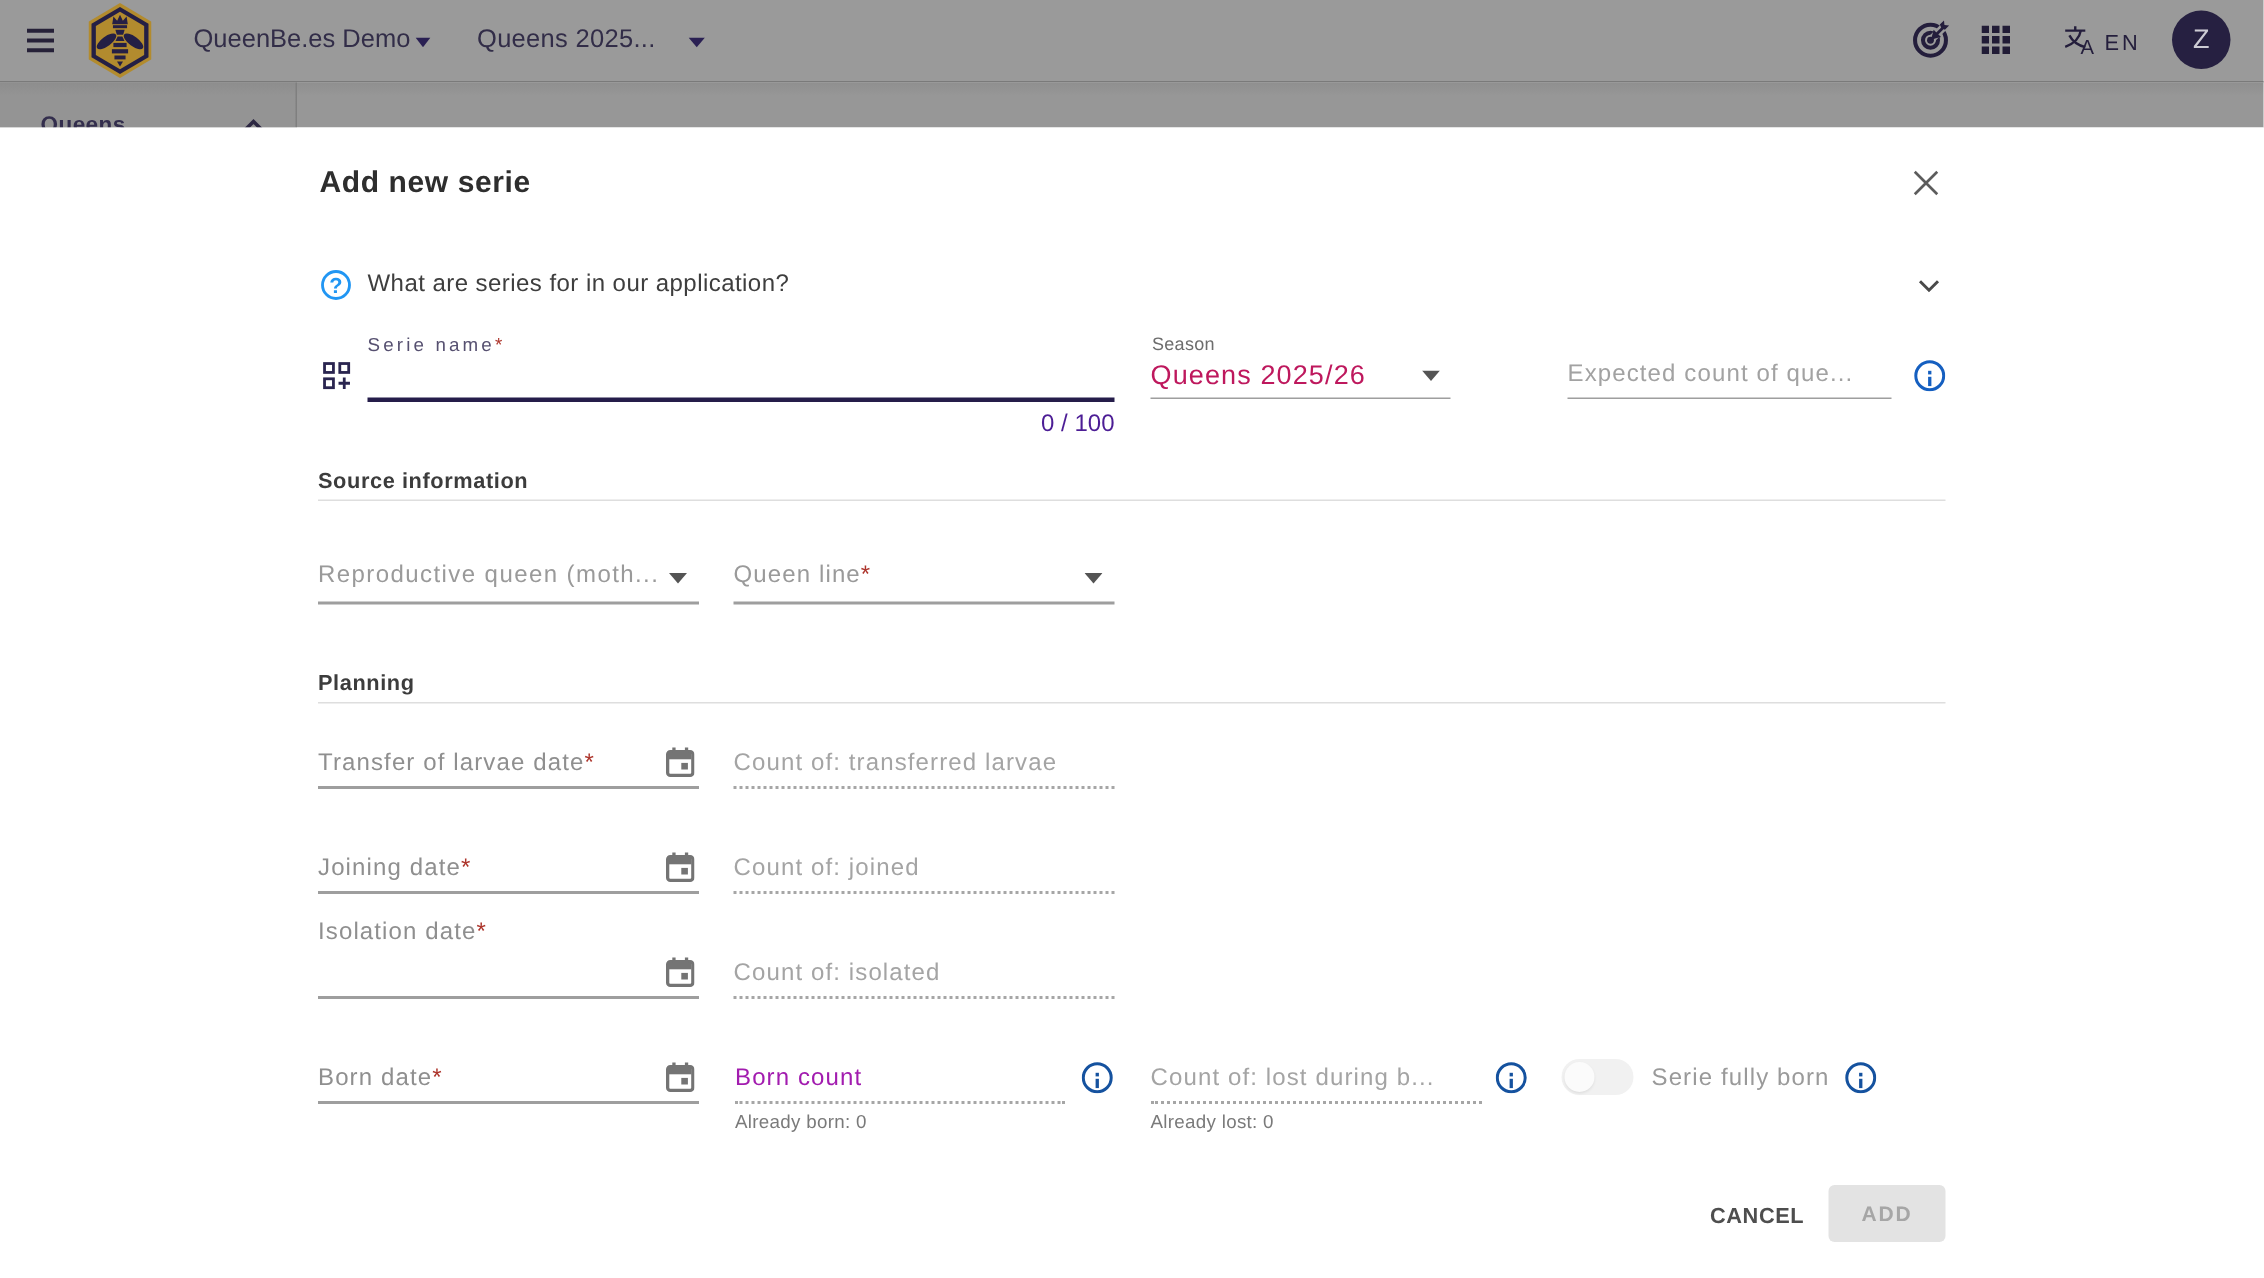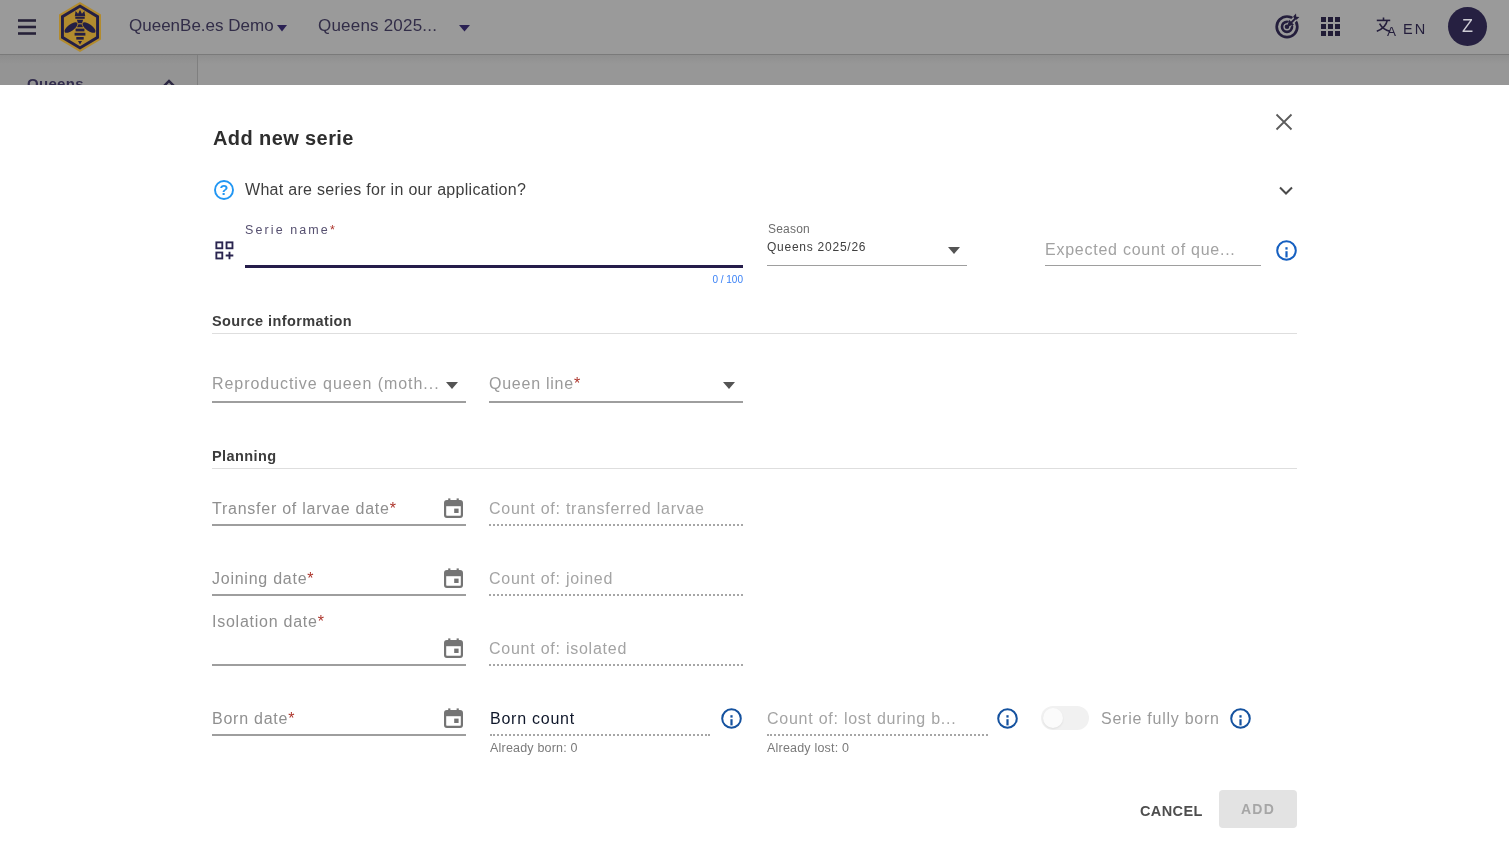--- a/index.html
+++ b/index.html
@@ -116,21 +116,21 @@
 <div id="strip"></div>
 <div id="sidebar">
   <span class="abs" style="left:27px; top:20px; font-size:15px; font-weight:bold; color:#332e4d; letter-spacing:.3px;">Queens</span>
   <svg class="abs" style="left:162px; top:24px;" width="14" height="9" viewBox="0 0 14 9">
       <path d="M1.5 7.5 L7 2 L12.5 7.5" fill="none" stroke="#2c2742" stroke-width="2.4"></path>
     </svg>
 </div>
 
 <div id="modal">
 
-  <div class="abs" style="left:213px; top:27px; font-size:20px; font-weight:bold; color:#2e2e2e; letter-spacing:.4px;margin-top:16px;">Add new serie</div>
+  <div class="abs" style="left:213px; top:27px; font-size:20px; font-weight:bold; color:#2e2e2e; letter-spacing:.4px;">Add new serie</div>
 
   <svg class="abs" style="left:1275px; top:28px;" width="18" height="18" viewBox="0 0 18 18">
     <path d="M1.5 1.5 L16.5 16.5 M16.5 1.5 L1.5 16.5" stroke="#5c5c5c" stroke-width="1.8"></path>
   </svg>
 
   <svg class="abs" style="left:214px; top:95px;" width="20" height="20" viewBox="0 0 20 20">
     <circle cx="10" cy="10" r="9" fill="none" stroke="#2196f3" stroke-width="1.9"></circle>
     <text x="10" y="15" text-anchor="middle" font-size="14.5" font-weight="bold" fill="#2196f3" font-family="Liberation Sans">?</text>
   </svg>
   <div class="abs" style="left:245px; top:97px; font-size:16px; color:#3e3e3e; letter-spacing:.3px;text-align:right;">What are series for in our application?</div>
@@ -141,24 +141,24 @@
   <svg class="abs" style="left:215px; top:156px;" width="19.5" height="19.5" viewBox="0 0 23 23">
     <g fill="none" stroke="#2a2550" stroke-width="2.2">
       <rect x="1.6" y="1.6" width="7" height="7"></rect>
       <rect x="13.6" y="1.6" width="7" height="7"></rect>
       <rect x="1.6" y="13.6" width="7" height="7"></rect>
     </g>
     <path d="M17.1 12.6 v9 M12.6 17.1 h9" stroke="#2a2550" stroke-width="2.2"></path>
   </svg>
   <div class="abs" style="left:245px; top:139px; font-size:12.5px; color:#565070; letter-spacing:2.1px;">Serie name<span class="red" style="letter-spacing:0;">*</span></div>
   <div class="solidline" style="left:245px; top:180px; width:498px; height:2.5px; background:#251d4a;"></div>
-  <div class="abs" style="left:643px; top:190px; width:100px; text-align:right; font-size:10px; color:#3b82f6;">0 / 100</div>
+  <div class="abs" style="left:643px; top:190px; width:100px; text-align:right; font-size:16px; color:#4c1d95;">0 / 100</div>
 
   <div class="abs lbl12" style="left:768px; top:137.5px;">Season</div>
-  <div class="abs" style="left:767px; top:156px; font-size:12px; color:#404040; letter-spacing:.75px;">Queens 2025/26</div>
+  <div class="abs" style="left:767px; top:156px; font-size:18px; color:#be185d; letter-spacing:.75px;">Queens 2025/26</div>
   <svg class="abs" style="left:948px; top:162px;" width="12" height="8" viewBox="0 0 12 8">
       <path d="M0 0 L12 0 L6 7 Z" fill="#545454"></path>
     </svg>
   <div class="thinline" style="left:767px; top:180px; width:200px;"></div>
 
   <div class="abs ph" style="left:1045px; top:157px; color:#a2a2a2;text-align:center;">Expected count of que...</div>
   <div class="thinline" style="left:1045px; top:180px; width:216px;"></div>
   <svg class="abs" style="left:1276px; top:155px;" width="21" height="21" viewBox="0 0 21 21">
     <circle cx="10.5" cy="10.5" r="9.3" fill="none" stroke="#155fc0" stroke-width="2"></circle>
     <rect x="9.4" y="11.2" width="2.2" height="6.2" fill="#155fc0"></rect>
@@ -229,21 +229,21 @@
     <g stroke="#747474" fill="none">
       <rect x="1.1" y="3.1" width="16.8" height="15.8" rx="1.8" stroke-width="2.2"></rect>
       <line x1="5.3" y1="0.4" x2="5.3" y2="4.2" stroke-width="2.2"></line>
       <line x1="13.7" y1="0.4" x2="13.7" y2="4.2" stroke-width="2.2"></line>
     </g>
     <rect x="2" y="4" width="15" height="4.2" fill="#747474"></rect>
     <rect x="10.2" y="10.6" width="4.4" height="4.4" fill="#747474"></rect>
   </svg>
   <div class="solidline" style="left:212px; top:648.5px; width:254px;"></div>
 
-  <div class="abs ph" style="left:490px; top:626px; color:#0f172a;">Born count</div>
+  <div class="abs ph" style="left:490px; top:626px; color:#a21caf;">Born count</div>
   <div class="dottedline" style="left:490px; top:649px; width:220px;"></div>
   <svg class="abs" style="left:721px; top:623px;" width="21" height="21" viewBox="0 0 21 21">
     <circle cx="10.5" cy="10.5" r="9.3" fill="none" stroke="#15529f" stroke-width="2"></circle>
     <rect x="9.4" y="11.2" width="2.2" height="6.2" fill="#15529f"></rect>
     <rect x="9.4" y="7.2" width="2.2" height="2.4" fill="#15529f"></rect>
   </svg>
   <div class="helper" style="left:490px; top:657px;">Already born: 0</div>
 
   <div class="abs ph" style="left:767px; top:626px; color:#a4a4a4;">Count of: lost during b...</div>
   <div class="dottedline" style="left:767px; top:649px; width:221px;"></div>

